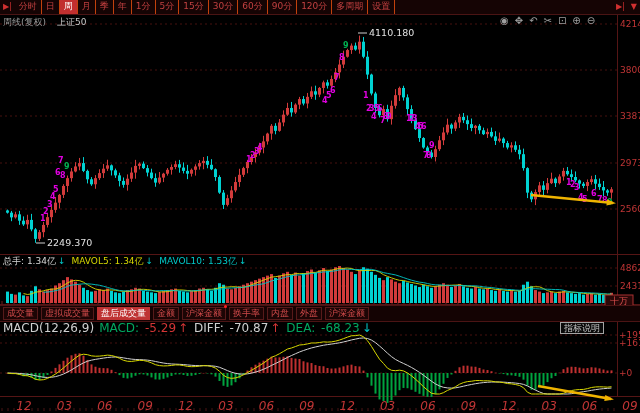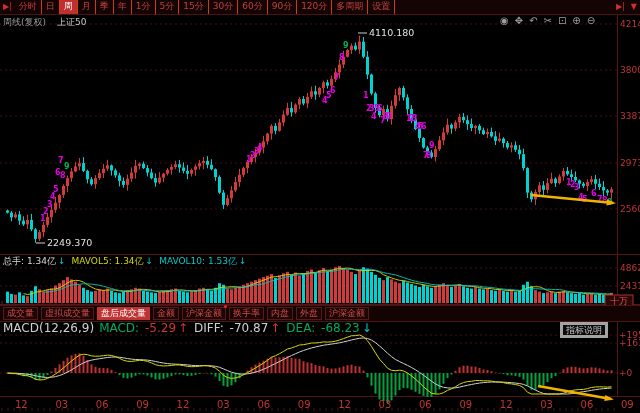--- a/index.html
+++ b/index.html
@@ -20,24 +20,24 @@
   .vol-header{position:absolute;left:3px;top:255px;z-index:3;font-size:9px;white-space:nowrap;}
   .vol-header span{margin-right:2px;}
   .macd-header{position:absolute;left:3px;top:321px;z-index:3;font-size:12px;white-space:nowrap;}
   .macd-header span{margin-right:2px;}
   .tabs{position:absolute;left:0;top:305px;right:0;height:15px;background:#140303;z-index:3;
         display:flex;align-items:center;border-top:1px solid #4a1414;border-bottom:1px solid #4a1414;font-size:9px;}
   .tab{color:#cf4a4a;border:1px solid #571a1a;background:#1c0505;margin-left:3px;padding:0 3px;
        line-height:11px;position:relative;white-space:nowrap;}
   .tab.active{background:#bf3333;color:#fff;border-color:#bf3333;}
   .tab .dot{position:absolute;right:-2px;top:-3px;width:3px;height:3px;border-radius:50%;background:#ff2020;}
-  .help-btn{position:absolute;top:322px;left:560px;z-index:3;border:3px solid #a3a3a3;color:#c4c4c4;
+  .help-btn{position:absolute;top:322px;left:560px;z-index:3;border:1px solid #a3a3a3;color:#c4c4c4;
             font-size:9px;line-height:10px;padding:0 3px;background:#0a0a0a;}
   .xaxis{position:absolute;left:0;top:399px;right:0;height:12px;z-index:3;}
-  .xaxis span{position:absolute;width:18px;text-align:left;font-size:10px;color:#c03535;}
+  .xaxis span{position:absolute;width:18px;text-align:center;font-size:12px;color:#c03535;font-style:italic;}
 </style>
 </head>
 <body>
 
 <div class="screen">
   <svg id="chart" width="640" height="413">
       <line x1="0" y1="254.5" x2="640" y2="254.5" stroke="#551515" stroke-width="1"></line>
       <line x1="0" y1="304.5" x2="640" y2="304.5" stroke="#551515" stroke-width="1"></line>
       <line x1="0" y1="320.5" x2="640" y2="320.5" stroke="#551515" stroke-width="1"></line>
       <line x1="0" y1="396.5" x2="640" y2="396.5" stroke="#551515" stroke-width="1"></line>

